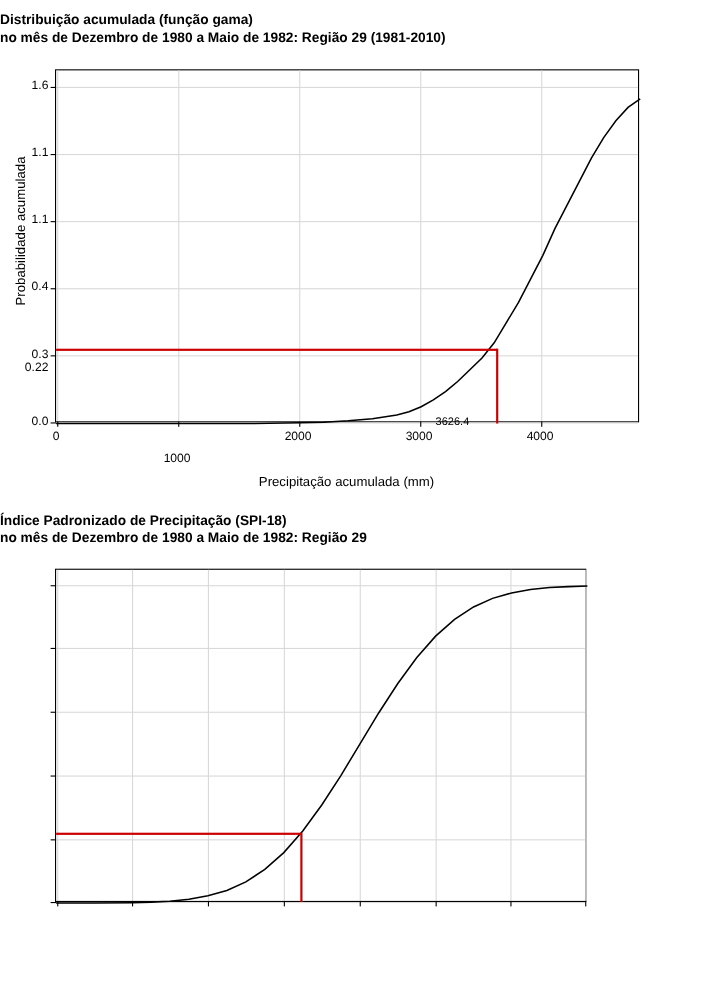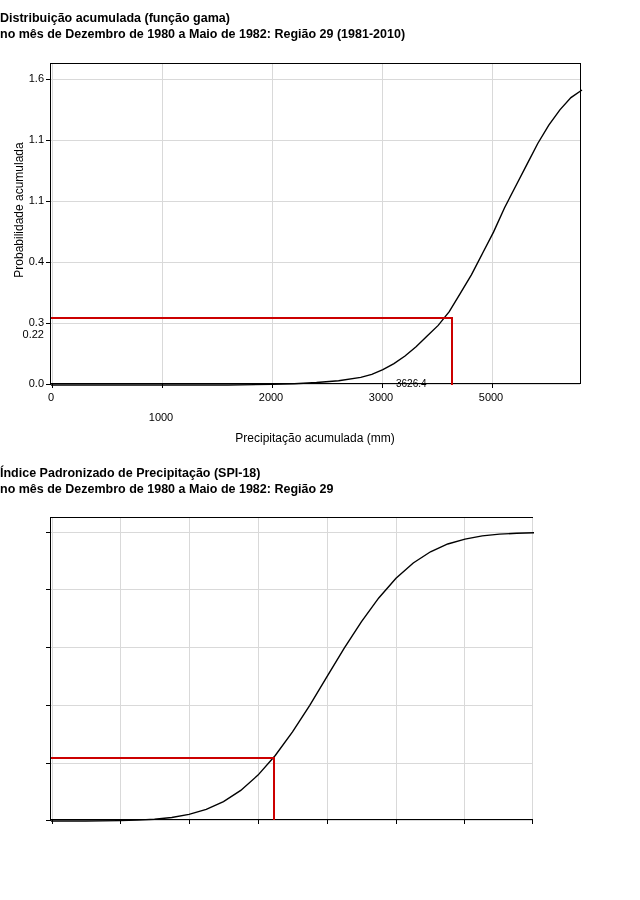--- a/index.html
+++ b/index.html
@@ -135,21 +135,21 @@
   <div class="tick-label y" style="left:14px;top:200px;width:30px;">1.1</div>
   <div class="tick-label y" style="left:14px;top:261px;width:30px;">0.4</div>
   <div class="tick-label y" style="left:14px;top:322px;width:30px;">0.3</div>
   <div class="tick-label y" style="left:14px;top:383px;width:30px;">0.0</div>
   <div class="tick-label y" style="left:8px;top:334px;width:36px;color:#000;">0.22</div>
 
   <div class="tick-label x" style="left:51px;top:391px;">0</div>
   <div class="tick-label x" style="left:161px;top:391px;margin-top:20px;">1000</div>
   <div class="tick-label x" style="left:271px;top:391px;">2000</div>
   <div class="tick-label x" style="left:381px;top:391px;">3000</div>
-  <div class="tick-label x" style="left:491px;top:391px;">5000</div>
+  <div class="tick-label x" style="left:491px;top:391px;">4000</div>
 
   <div class="val-label" style="left:396px;top:378px;font-weight:normal;">3626.4</div>
 
   <div class="axis-title" style="left:200px;top:431px;width:230px;">Precipitação acumulada (mm)</div>
   <div class="axis-title y" style="left:12px;top:300px;width:180px;">Probabilidade acumulada</div>
 
 </div>
 
 <div class="panel" id="panel-bottom">
 

